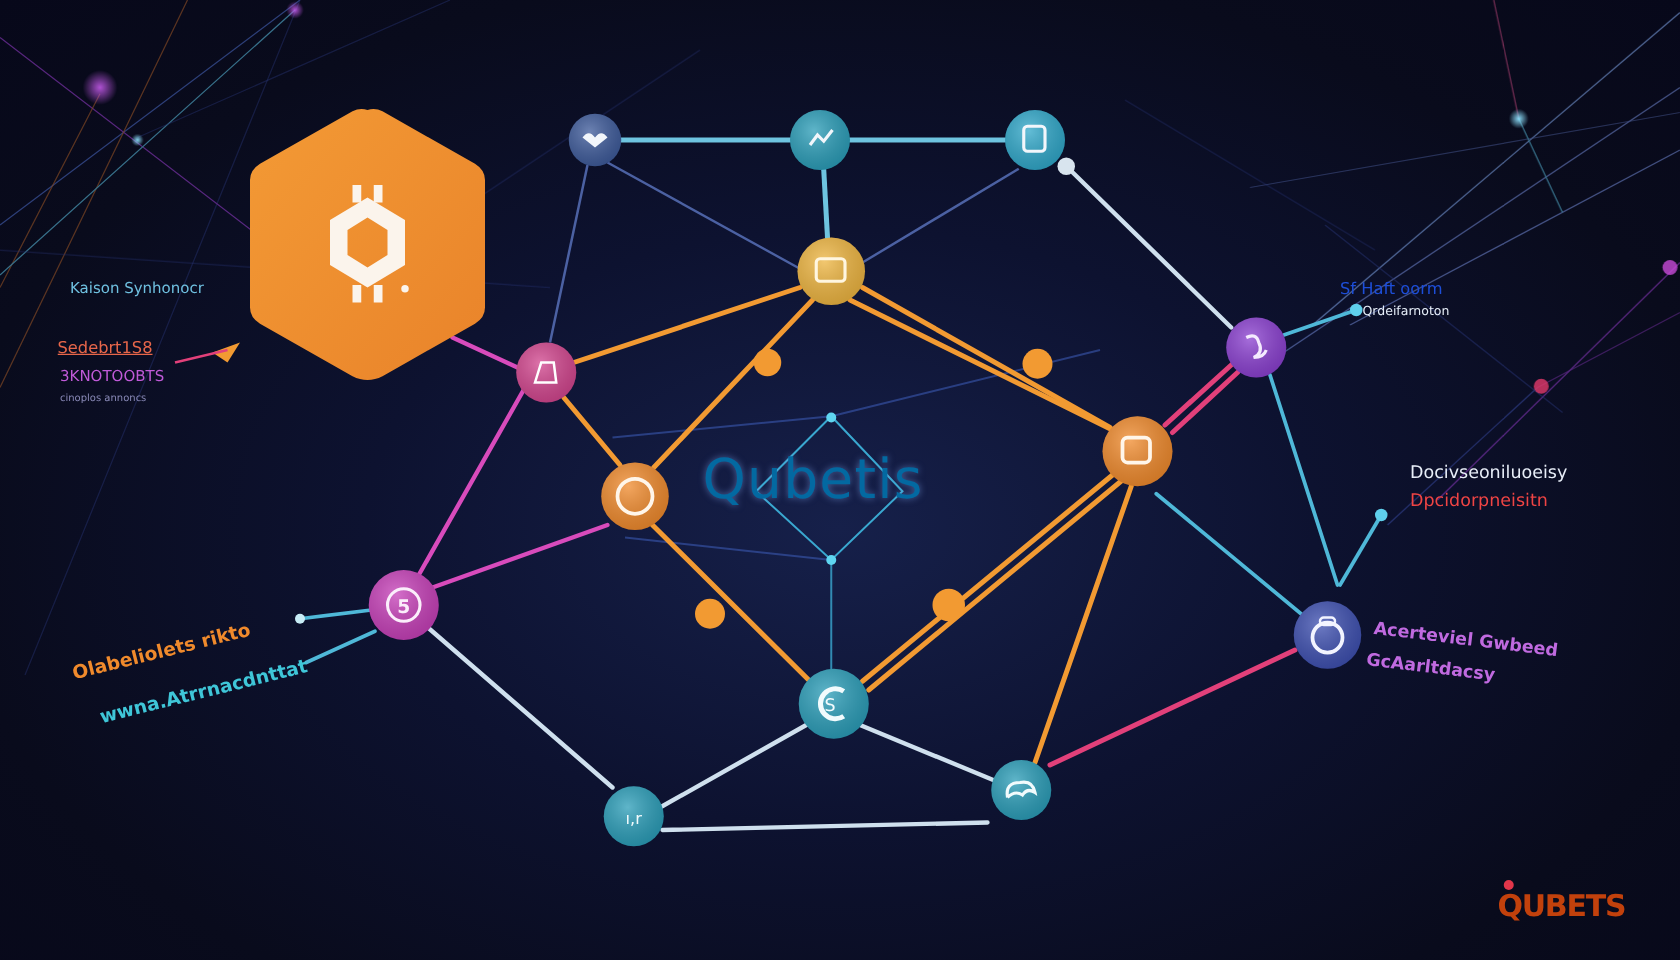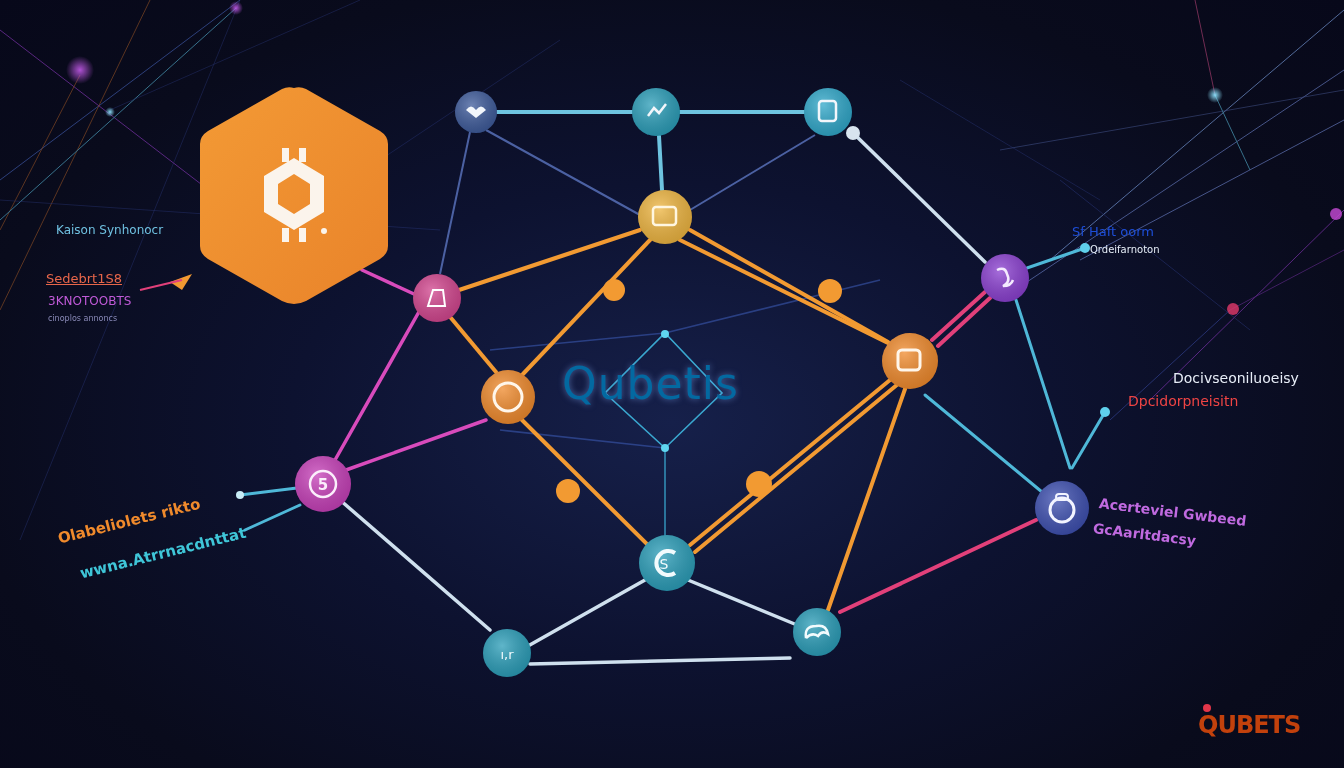--- a/index.html
+++ b/index.html
@@ -234,19 +234,19 @@
 <div class="label" style="left:56px;top:223px;font-size:12px;color:#6fc0e0;">Kaison Synhonocr</div>
 <div class="label" style="left:46px;top:271px;font-size:13px;color:#e7664a;text-decoration:underline;">Sedebrt1S8</div>
 <div class="label" style="left:48px;top:294px;font-size:12px;color:#c05ad8;">3KNOTOOBTS</div>
 <div class="label" style="left:48px;top:314px;font-size:8px;color:#8a8ab8;">cinoplos annoncs</div>
 
 <div class="label" style="left:56px;top:530px;font-size:15px;color:#f08a2c;transform:rotate(-14deg);transform-origin:left top;font-weight:bold;">Olabeliolets rikto</div>
 <div class="label" style="left:78px;top:565px;font-size:15px;color:#3fc6d8;transform:rotate(-14deg);transform-origin:left top;font-weight:bold;">wwna.Atrrnacdnttat</div>
 
 <div class="label" style="left:1072px;top:224px;font-size:13px;color:#1d4ed8;">Sf Haft oorm</div>
 <div class="label" style="left:1090px;top:244px;font-size:10px;color:#e6eef8;">Qrdeifarnoton</div>
-<div class="label" style="left:1128px;top:370px;font-size:14px;color:#e8eef8;margin-left:45px;">Docivseoniluoeisy</div>
+<div class="label" style="left:1128px;top:370px;font-size:14px;color:#e8eef8;">Docivseoniluoeisy</div>
 <div class="label" style="left:1128px;top:393px;font-size:14px;color:#ef4444;">Dpcidorpneisitn</div>
 <div class="label" style="left:1100px;top:495px;font-size:14px;color:#c06ae0;transform:rotate(7deg);transform-origin:left top;font-weight:bold;">Acerteviel Gwbeed</div>
 <div class="label" style="left:1094px;top:520px;font-size:14px;color:#c06ae0;transform:rotate(7deg);transform-origin:left top;font-weight:bold;">GcAarltdacsy</div>
 
 <div class="brand-dot"></div>
 <div class="brand">QUBETS</div>
 
 </body></html>

